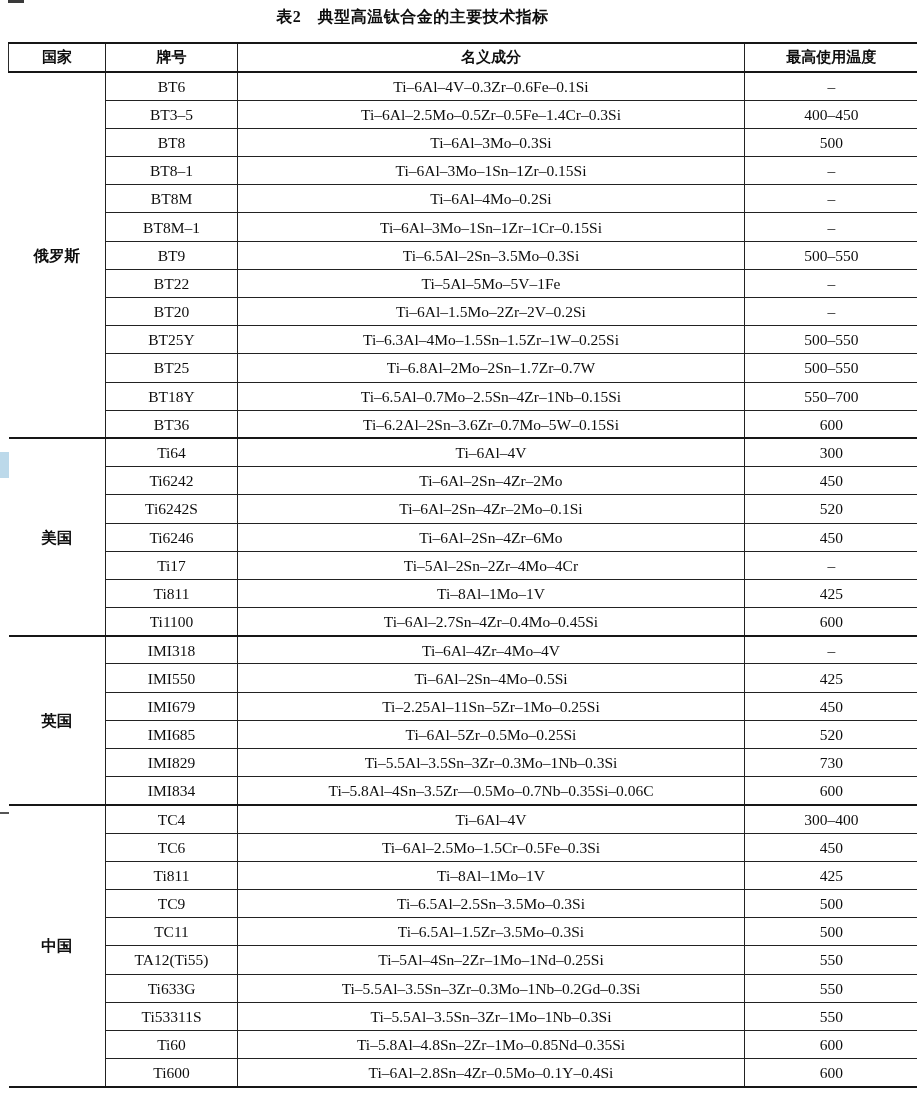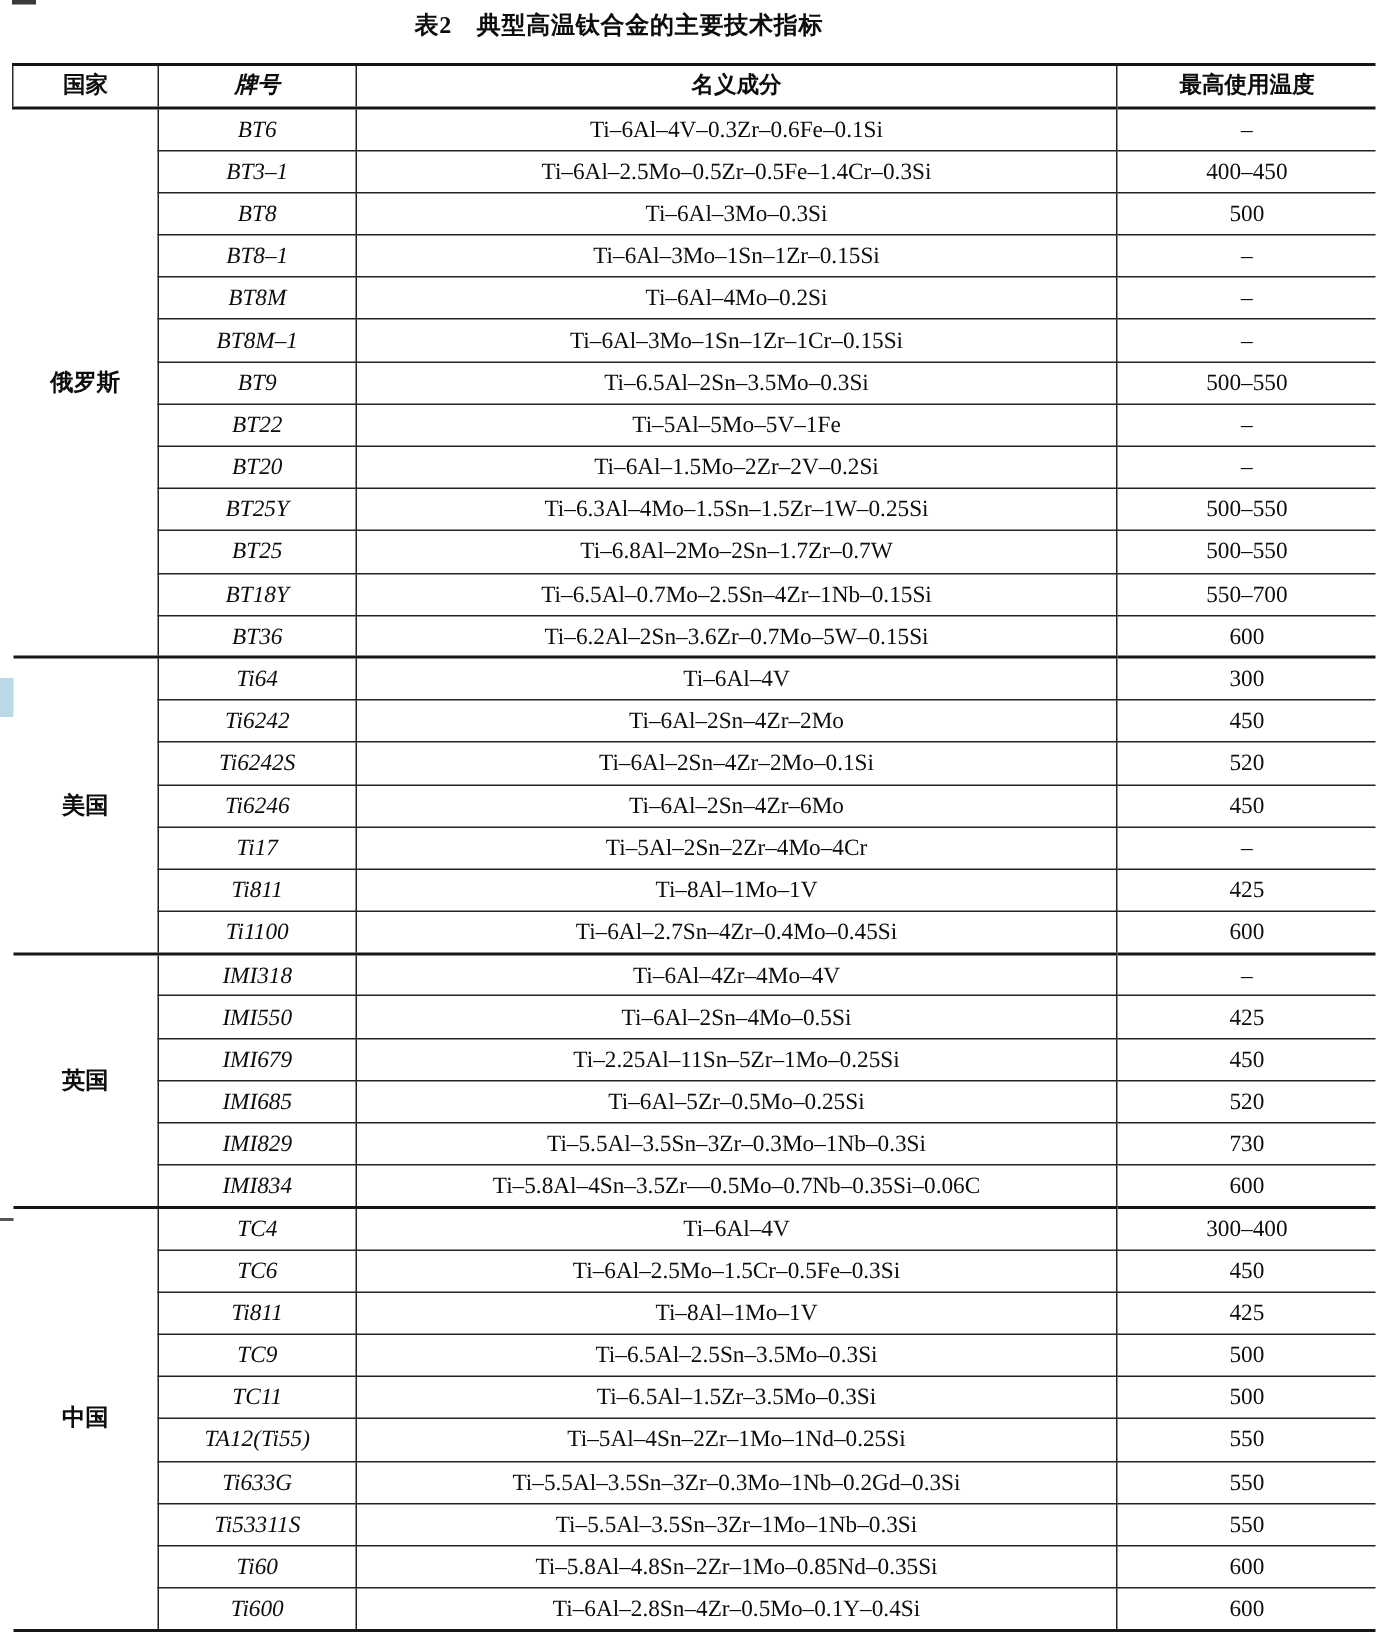--- a/index.html
+++ b/index.html
@@ -47,21 +47,21 @@
     border-bottom:2.2px solid #161616;
   }
   .alloy-table th:first-child{border-left:1.6px solid #2a2a2a;margin-top:37px;}
   .col-country{width:97px;}
   .col-grade{width:132px;}
   .col-comp{width:507px;}
   .col-temp{width:173px;}
   .alloy-table th.h-country,
   .alloy-table td.country-cell{border-right:1.5px solid #222222;}
   .alloy-table th.h-grade,
-  .alloy-table td.grade-cell{border-right:1.5px solid #222222;font-style:italic;}
+  .alloy-table td.grade-cell{border-right:1.5px solid #222222;}
   .alloy-table th.h-comp,
   .alloy-table td.composition-cell{border-right:1.5px solid #222222;text-align:center;}
   .alloy-table td.country-cell{
     font-weight:bold;
     font-size:15.5px;
     border-bottom:2.2px solid #161616;
     margin-top:38px;
   }
   .alloy-table tr.section-start td{border-top:2.2px solid #161616;}
   
@@ -101,21 +101,21 @@
     </tr>
   </thead>
   <tbody id="table-body">
       <tr>
         <td class="country-cell" rowspan="13">俄罗斯</td>
         <td class="grade-cell">BT6</td>
         <td class="composition-cell">Ti–6Al–4V–0.3Zr–0.6Fe–0.1Si</td>
         <td class="temp-cell">–</td>
       </tr>
       <tr>
-        <td class="grade-cell">BT3–1</td>
+        <td class="grade-cell">BT3–5</td>
         <td class="composition-cell">Ti–6Al–2.5Mo–0.5Zr–0.5Fe–1.4Cr–0.3Si</td>
         <td class="temp-cell">400–450</td>
       </tr>
       <tr>
         <td class="grade-cell">BT8</td>
         <td class="composition-cell">Ti–6Al–3Mo–0.3Si</td>
         <td class="temp-cell">500</td>
       </tr>
       <tr>
         <td class="grade-cell">BT8–1</td>

